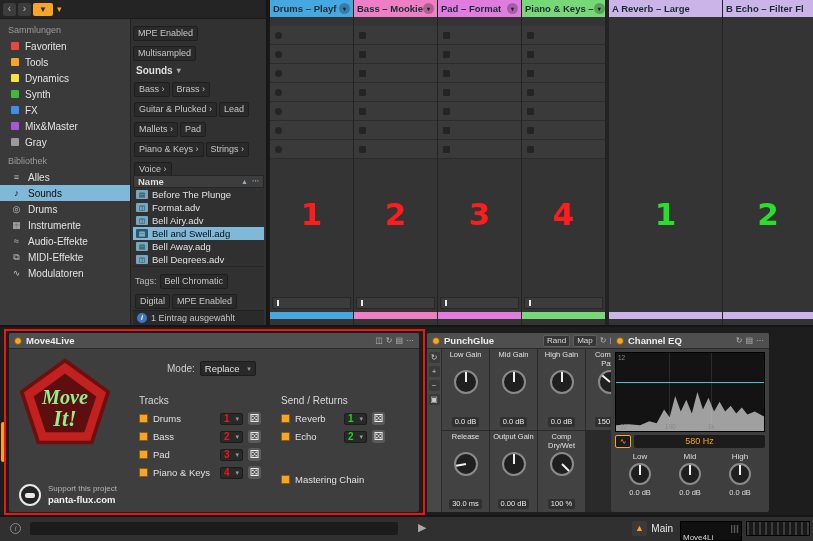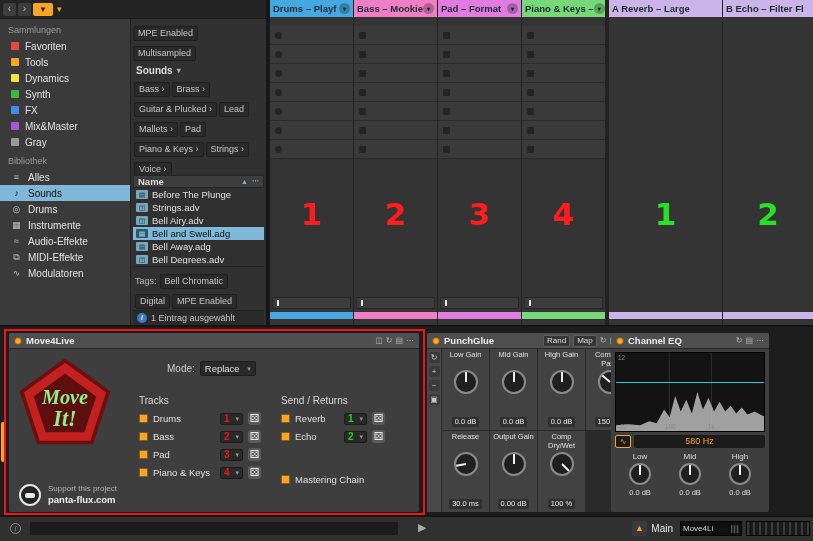--- a/index.html
+++ b/index.html
@@ -122,21 +122,21 @@
 .eq-knob-label{font-size:8px;color:#ddd}
 .eq-knob-value{font-size:7.5px;color:#ddd;margin-top:1px}
 
 
 .status-bar{position:absolute;left:0;top:515px;right:0;height:26px;background:#303030;border-top:2px solid #161616}
 .sb-info{position:absolute;left:10px;top:6px;width:11px;height:11px;border:1px solid #8a8a8a;border-radius:50%;color:#9a9a9a;font-size:7px;line-height:10px;text-align:center;font-style:italic}
 .sb-bar{position:absolute;left:30px;top:5px;width:368px;height:13px;background:#1c1c1c;border-radius:2px}
 .sb-play{position:absolute;left:418px;top:4px;color:#a8a8a8;font-size:11px}
 .sb-warning{position:absolute;right:166px;top:4px;width:15px;height:15px;background:#3a3a3a;border-radius:2px;color:#f7a427;font-size:9px;line-height:15px;text-align:center}
 .sb-main{position:absolute;right:140px;top:6px;font-size:10px;color:#e6e6e6}
-.sb-display{position:absolute;right:71px;top:4px;width:62px;height:15px;background:#101010;border:1px solid #000;font-size:8px;color:#d8d8d8;line-height:13px;padding:0 2px;white-space:nowrap;overflow:hidden}
+.sb-display{position:absolute;right:71px;top:4px;width:62px;height:15px;background:#101010;border:1px solid #000;font-size:8px;color:#d8d8d8;line-height:13px;padding:9px 2px;white-space:nowrap;overflow:hidden}
 .sb-display i{position:absolute;right:2px;top:3px;width:8px;height:8px;background:repeating-linear-gradient(90deg,#555 0 1px,#222 1px 3px)}
 .sb-meters{position:absolute;right:3px;top:4px;width:64px;height:15px;border:1px solid #000;background:#141414;background-image:repeating-linear-gradient(90deg,#3c3c3c 0 2px,#191919 2px 6px)}
 </style>
 </head>
 <body>
 
 <div class="app">
 
   <aside class="browser">
     <div class="search-bar">
@@ -225,21 +225,21 @@
             <span>⋯</span>
           </span>
       </div>
       <div class="file-list">
         <div class="file-row">
             <span class="file-icon">▤</span>
             <span>Before The Plunge</span>
           </div>
         <div class="file-row">
             <span class="file-icon">◫</span>
-            <span>Strings.adv</span>
+            <span>Format.adv</span>
           </div>
         <div class="file-row">
             <span class="file-icon">◫</span>
             <span>Bell Airy.adv</span>
           </div>
         <div class="file-row selected">
             <span class="file-icon">▤</span>
             <span>Bell and Swell.adg</span>
           </div>
         <div class="file-row">

